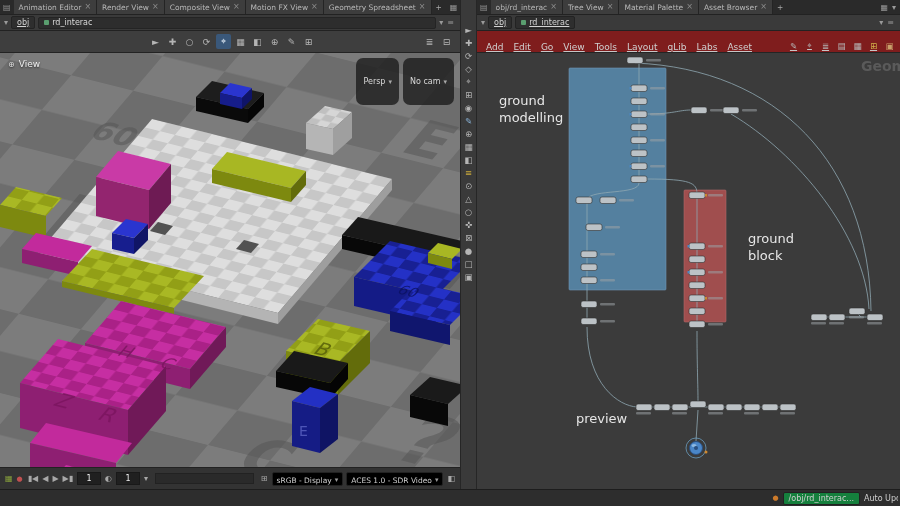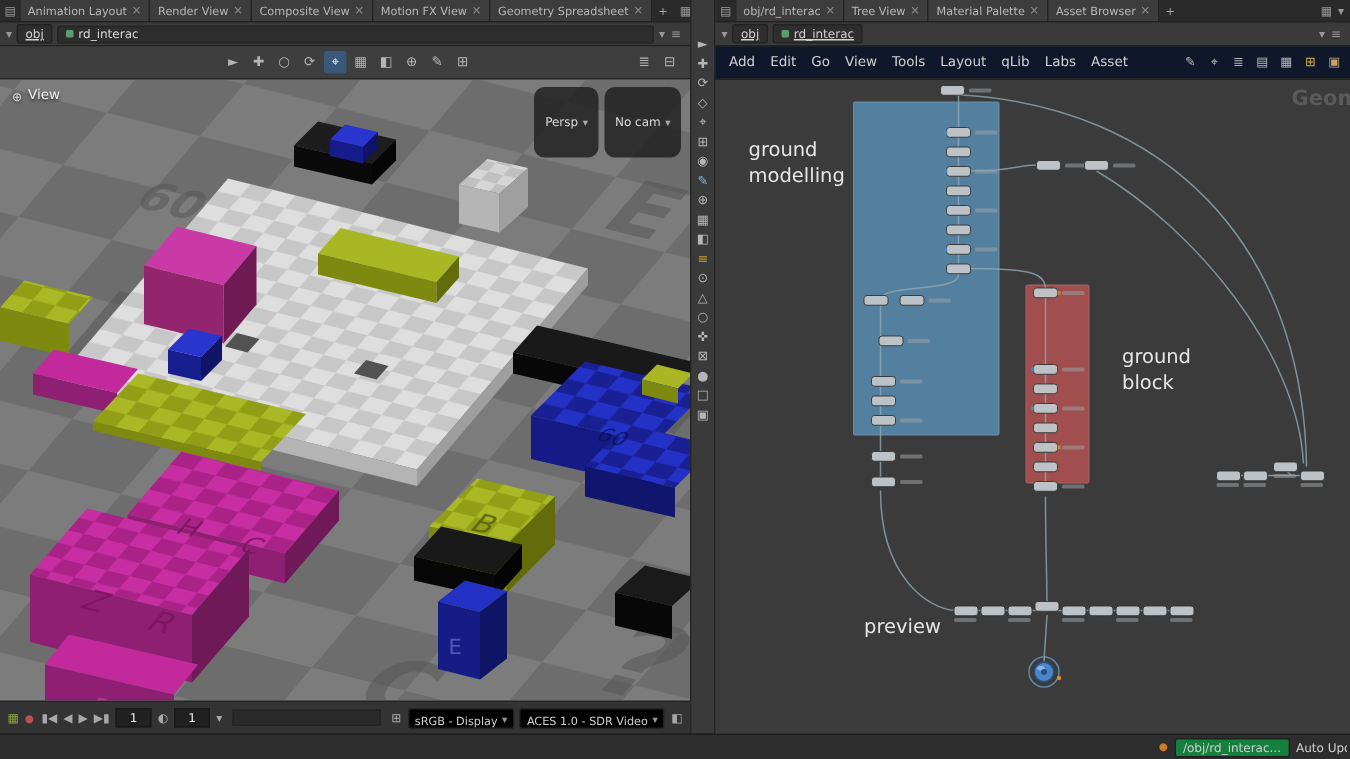--- a/index.html
+++ b/index.html
@@ -44,21 +44,21 @@
   .pb-field{min-width:24px;height:13px;background:#202020;border:1px solid #191919;color:#ececec;display:flex;align-items:center;justify-content:center;padding:0 3px;}
   .pb-track{flex:1;height:11px;background:#2a2a2a;border:1px solid #222;margin:0 3px;min-width:10px;}
   .pb-drop{height:14px;background:#000000;border:1px solid #222;border-radius:2px;display:flex;align-items:flex-start;gap:3px;padding:3px 4px;font-size:7.5px;color:#cfcfcf;white-space:nowrap;}
   .pb-drop .cr{font-size:7px;color:#999;}
 
   .strip-icons{display:flex;flex-direction:column;align-items:center;gap:2px;}
   .strip-icons .tool-icon{width:13px;height:11px;font-size:8.5px;}
   .strip-icons .tool-icon:nth-child(8){color:#86aed2;}
   .strip-icons .tool-icon:nth-child(12){color:#c9a93a;}
 
-  .menu-row{height:22px;background:#0f172a;border-bottom:1px solid #242424;display:flex;align-items:center;padding:0 4px;font-size:9px;}
+  .menu-row{height:22px;background:#7f1d1d;border-bottom:1px solid #242424;display:flex;align-items:flex-end;padding:0 4px;font-size:9px;text-decoration:underline;}
   .menus{display:flex;align-items:center;}
   .menu-item{padding:0 5px;color:#d0d0d0;white-space:nowrap;}
   .menu-icons{margin-left:auto;display:flex;gap:3px;}
   .menu-icons .tool-icon{width:13px;height:13px;font-size:8.5px;}
   .menu-icons .tool-icon:nth-child(6){color:#d2b24a;}
   .menu-icons .tool-icon:nth-child(7){color:#c9a06a;}
 
   .network{position:relative;flex:1;background:#3b3b3b;overflow:hidden;}
   .net-svg{position:absolute;inset:0;}
   .annotation{position:absolute;color:#e6e6e6;font-size:13px;line-height:1.28;}
@@ -78,21 +78,21 @@
 
 <div class="app">
   <div class="main">
 
     <div class="left-pane">
       <div class="tab-row">
         <span class="win-icon">▤</span>
         <div class="tab-strip">
 
         <div class="tab">
-            <span>Animation Layout</span>
+            <span>Animation Editor</span>
             <span class="x">×</span>
           </div>
             <div class="tab">
             <span>Render View</span>
             <span class="x">×</span>
           </div>
             <div class="tab">
             <span>Composite View</span>
             <span class="x">×</span>
           </div>

